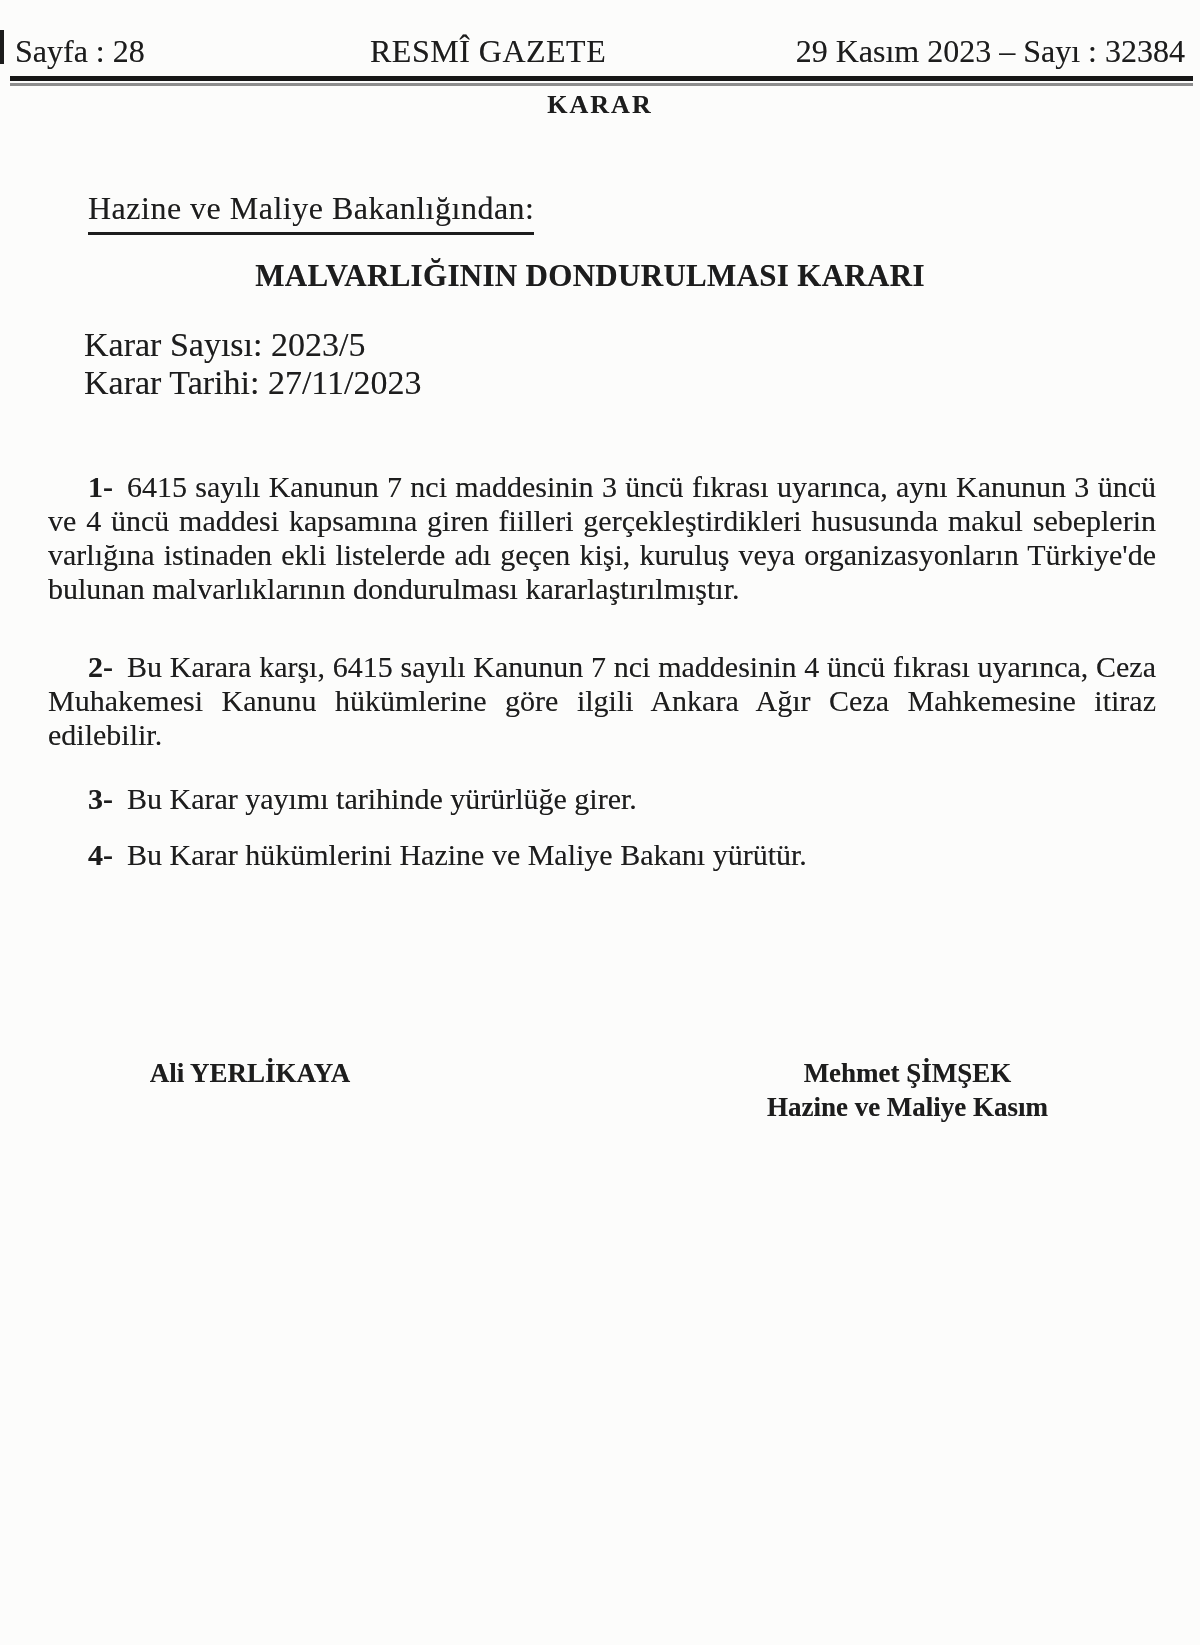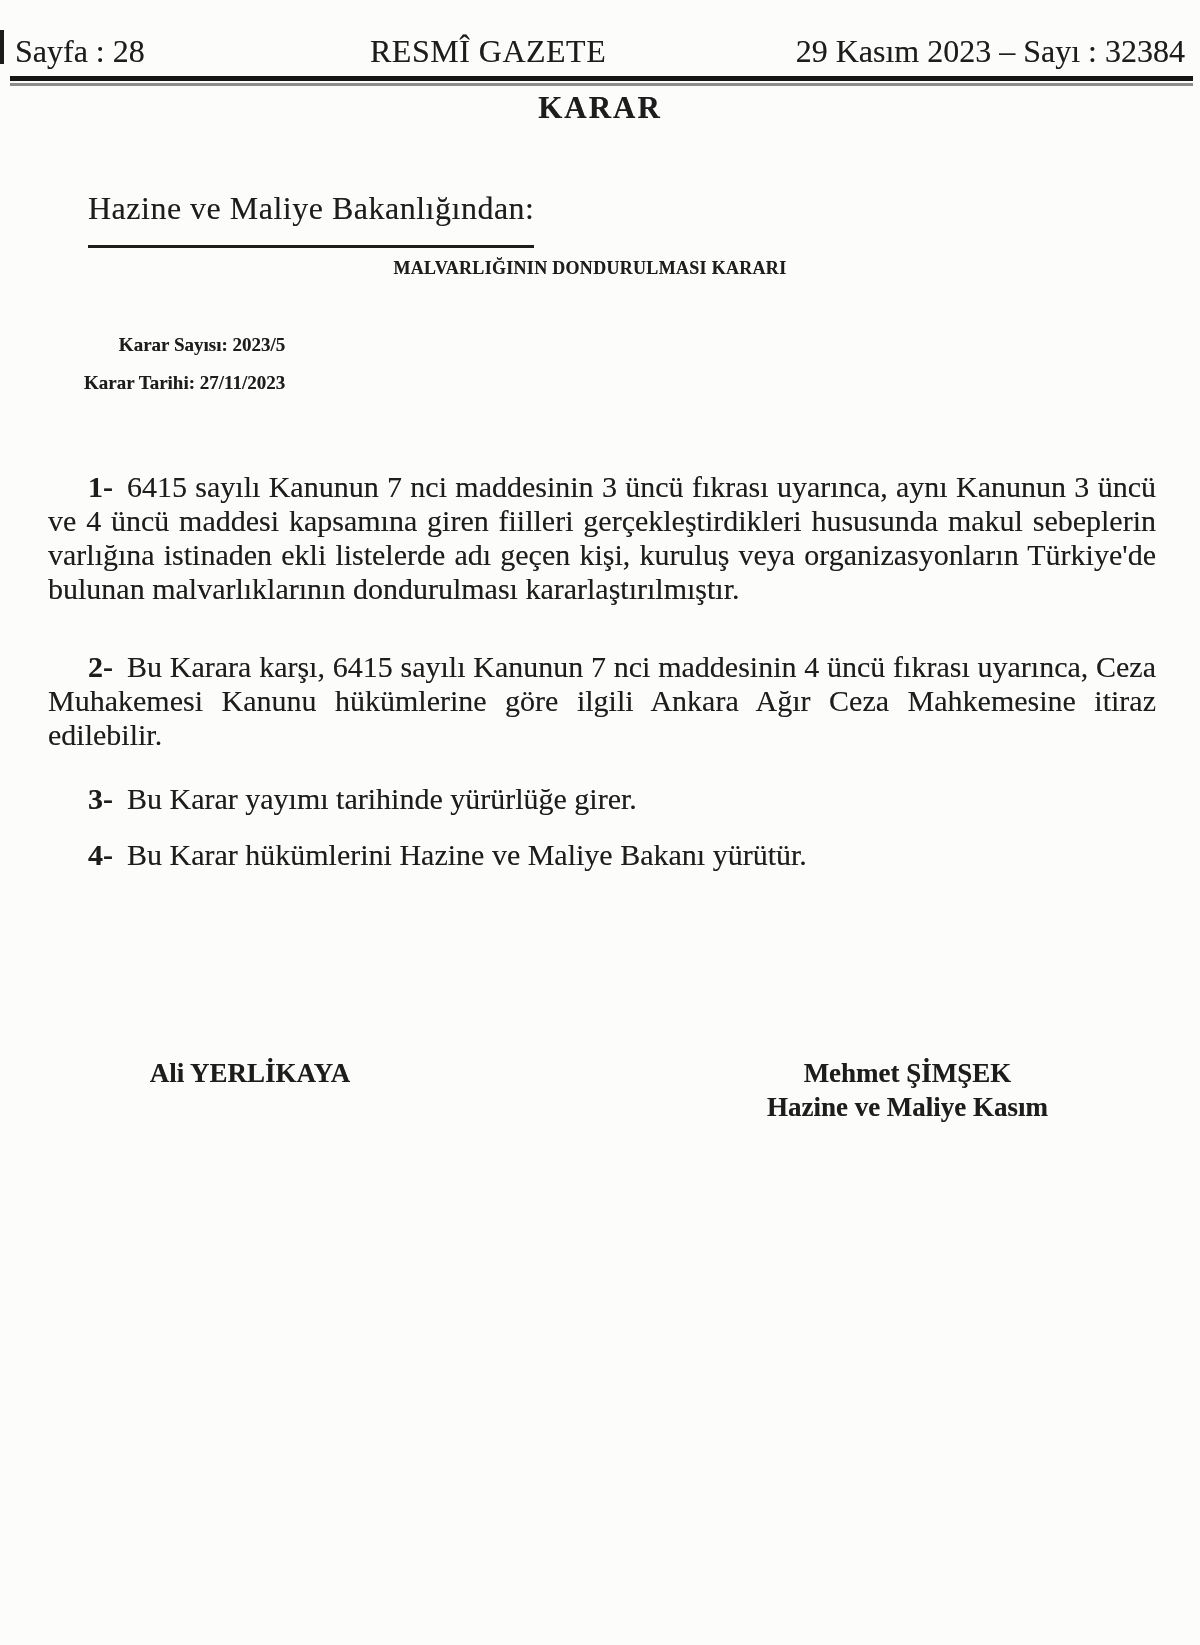--- a/index.html
+++ b/index.html
@@ -23,35 +23,35 @@
   .hdr-left   { position: absolute; left: 15px;  top: 0; }
   .hdr-center { position: absolute; left: 370px; top: 0; letter-spacing: 0.5px; }
   .hdr-right  { position: absolute; right: 15px; top: 0; }
   
   .rule { position: absolute; top: 76px; left: 10px; right: 7px; }
   .rule-dark { height: 5px; background: #161616; }
   .rule-gray { height: 3px; background: #8d8d8d; margin-top: 2px; }
   
   .karar-title {
     position: absolute; top: 90px; left: 0; width: 100%;
-    text-align: center; font-weight: bold; font-size: 31px; letter-spacing: 2px;
+    text-align: center; font-weight: bold; font-size: 26px; letter-spacing: 2px;
   }
   
   .authority {
     position: absolute; top: 190px; left: 88px;
     font-size: 32px; letter-spacing: 0.5px;
   }
-  .authority .u { display: inline-block; border-bottom: 3px solid #1d1d1d; padding-bottom: 18px; }
+  .authority .u { display: inline-block; border-bottom: 3px solid #1d1d1d; padding-bottom: 5px; }
   
   .decision-title {
     position: absolute; top: 258px; left: 0; width: 1180px;
-    text-align: center; font-weight: bold; font-size: 18px; letter-spacing: 0.3px;
+    text-align: center; font-weight: bold; font-size: 31px; letter-spacing: 0.3px;
   }
   
-  .meta { position: absolute; top: 326px; left: 84px; font-size: 19px; font-weight: bold; line-height: 38px; text-align: right; }
+  .meta { position: absolute; top: 326px; left: 84px; font-size: 34px; font-weight: normal; line-height: 38px; }
   
   .articles {
     position: absolute; top: 470px; left: 48px; width: 1108px;
     font-size: 30px; line-height: 34px; text-align: justify; text-justify: inter-word;
   }
   .articles p { margin: 0; text-indent: 40px; }
   .articles p .art-no { font-weight: bold; margin-right: 14px; }
   .articles .a1 { margin-bottom: 44px; }
   .articles .a2 { margin-bottom: 30px; }
   .articles .a3 { margin-bottom: 22px; }

